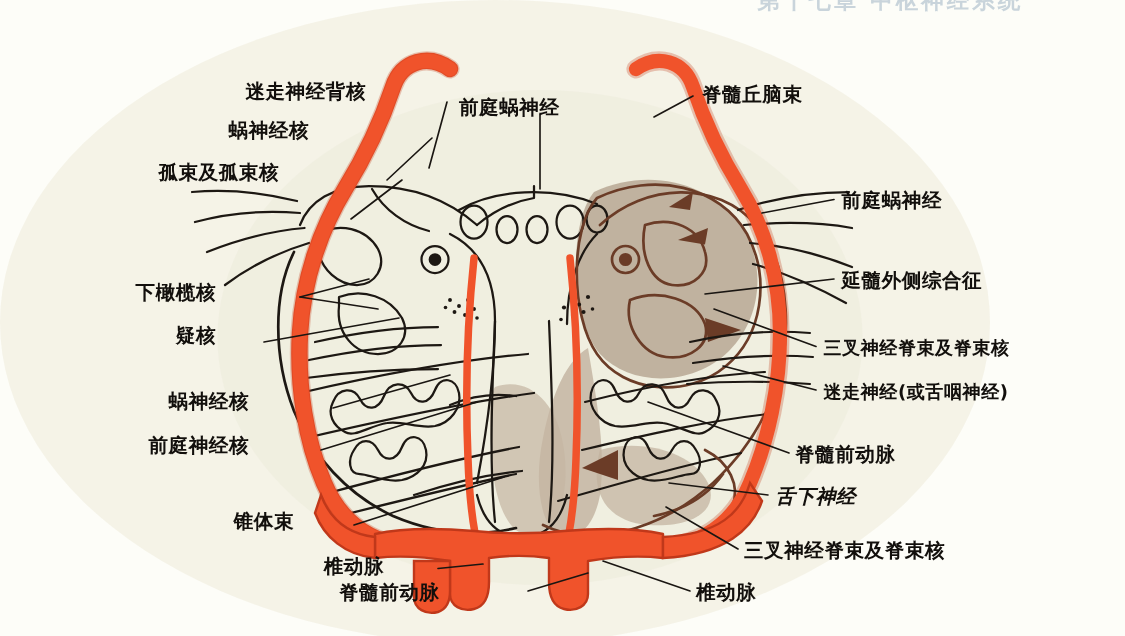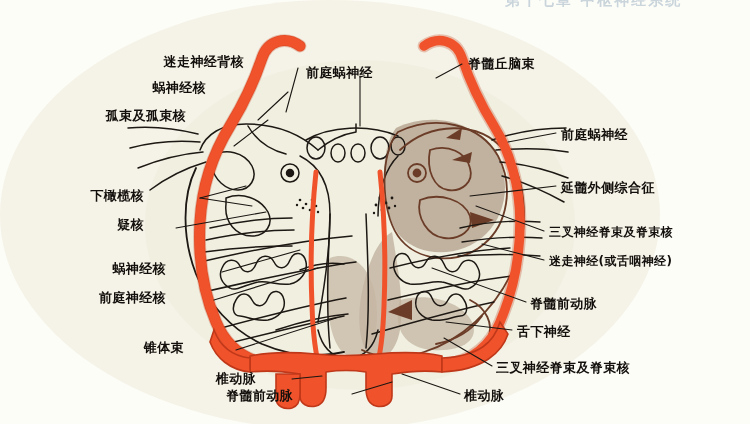--- a/index.html
+++ b/index.html
@@ -259,28 +259,28 @@
 <div class="hdr" style="left:505px;top:-9px;font-size:15px;">第十七章   中枢神经系统</div>
 
 <div id="labels-left">
     <div class="lbl l" style="font-size: 13px; top: 54.5px; left: auto; right: 506px;">迷走神经背核</div>
     <div class="lbl l" style="font-size: 13px; top: 80.5px; left: auto; right: 544px;">蜗神经核</div>
     <div class="lbl l" style="font-size: 13px; top: 108.5px; left: auto; right: 564px;">孤束及孤束核</div>
     <div class="lbl l" style="font-size: 13px; top: 188.5px; left: auto; right: 606px;">下橄榄核</div>
     <div class="lbl l" style="font-size: 13px; top: 217.5px; left: auto; right: 606px;">疑核</div>
     <div class="lbl l" style="font-size: 13px; top: 261.5px; left: auto; right: 584px;">蜗神经核</div>
     <div class="lbl l" style="font-size: 13px; top: 290.5px; left: auto; right: 584px;">前庭神经核</div>
-    <div class="lbl l" style="font-size: 13px; top: 340.5px; left: auto; right: 566px; font-family: Liberation Serif, serif;">锥体束</div>
+    <div class="lbl l" style="font-size: 13px; top: 340.5px; left: auto; right: 554px; font-family: Liberation Serif, serif;">锥体束</div>
     <div class="lbl l" style="font-size: 13px; top: 371.5px; left: auto; right: 494px;">椎动脉</div>
     <div class="lbl l" style="font-size: 13px; top: 388.5px; left: auto; right: 457px; margin-left: 22px;">脊髓前动脉</div>
   </div>
 <div id="labels-right">
     <div class="lbl r" style="font-size: 13px; top: 65.5px; left: 306px;">前庭蜗神经</div>
     <div class="lbl r" style="font-size: 13px; top: 56.5px; left: 468px;">脊髓丘脑束</div>
     <div class="lbl r" style="font-size: 13px; top: 127.5px; left: 561px;">前庭蜗神经</div>
     <div class="lbl r" style="font-size: 13px; top: 180.5px; left: 561px;">延髓外侧综合征</div>
     <div class="lbl r" style="font-size: 12px; top: 226px; left: 549px;">三叉神经脊束及脊束核</div>
     <div class="lbl r" style="font-size: 12px; top: 255px; left: 549px;">迷走神经(或舌咽神经)</div>
     <div class="lbl r" style="font-size: 13px; top: 296.5px; left: 530px;">脊髓前动脉</div>
-    <div class="lbl r" style="font-size: 13px; top: 324.5px; left: 517px;">舌下神经</div>
+    <div class="lbl r" style="font-size: 13px; top: 324.5px; left: 517px; font-style: italic;">舌下神经</div>
     <div class="lbl r" style="font-size: 13px; top: 360.5px; left: 496px;">三叉神经脊束及脊束核</div>
     <div class="lbl r" style="font-size: 13px; top: 388.5px; left: 464px;">椎动脉</div>
   </div>
 
 </body></html>

